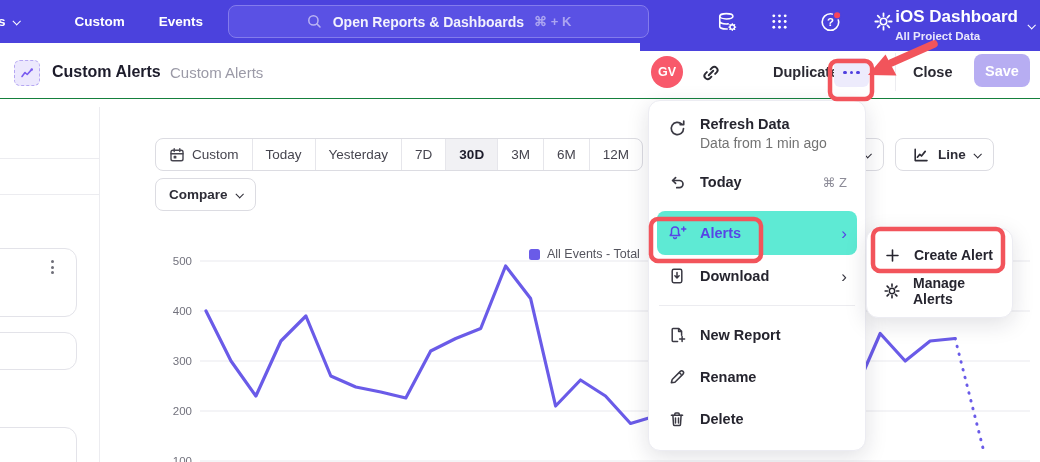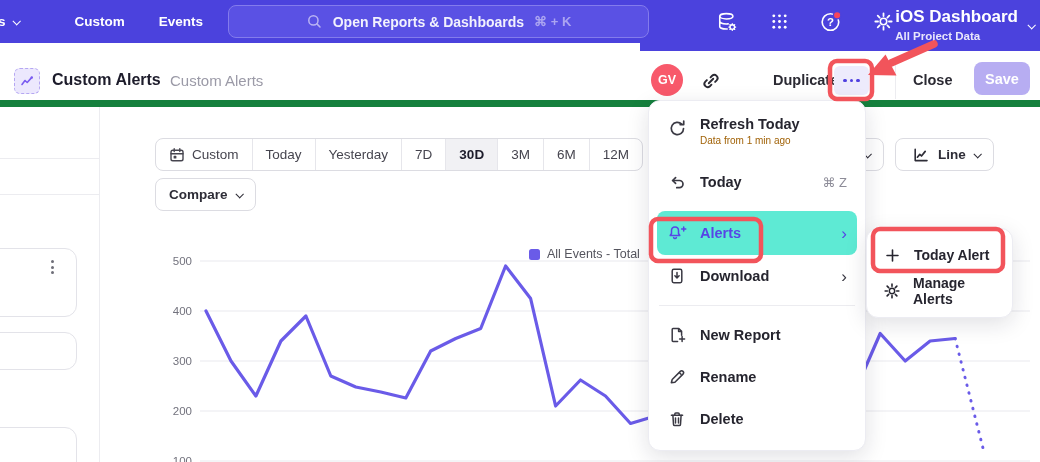--- a/index.html
+++ b/index.html
@@ -18,21 +18,21 @@
     border:1px solid #837bec; border-radius:8px; display:flex; align-items:center; justify-content:center; gap:10px; z-index:5; cursor:text; }
   .searchbar .ph { color:#f2f1fd; font-size:14px; font-weight:700; }
   .searchbar .kbd { color:#aba4f1; font-size:13px; font-weight:700; }
   .nav-icons { position:absolute; right:145px; top:0; height:43px; display:flex; align-items:center; gap:28px; z-index:5; }
   .nav-icon-btn { width:24px; height:24px; display:flex; align-items:center; justify-content:center; cursor:pointer; position:relative; }
   .project-sel { position:absolute; right:6px; top:4px; height:43px; display:flex; align-items:center; gap:10px; color:#fff; z-index:5; cursor:pointer; }
   .proj-title { font-size:17px; font-weight:700; line-height:1.35; }
   .proj-sub { font-size:11.5px; font-weight:700; line-height:1.35; color:#e8e6fb; }
 
   
-  .rheader { position:absolute; left:0; top:43px; width:1040px; height:64px; background:#fff; border-bottom:7px solid #15803d; z-index:2; }
+  .rheader { position:absolute; left:0; top:35px; width:1040px; height:64px; background:#fff; border-bottom:1px solid #15803d; z-index:2; }
   .rh-icon { position:absolute; left:14px; top:25px; width:26px; height:26px; background:#ece8fd; border:1.5px dashed #b5a7f2; border-radius:6px; display:flex; align-items:center; justify-content:center; }
   .rh-title { position:absolute; left:52px; top:28px; font-size:16px; font-weight:700; color:#1d1c2b; }
   .rh-crumb { position:absolute; left:170px; top:29px; font-size:15px; color:#9b9aa7; }
   .avatar { position:absolute; left:651px; top:21px; width:32px; height:32px; border-radius:50%; background:#f8596b; color:#fff; font-size:12.5px; font-weight:700; display:flex; align-items:center; justify-content:center; cursor:pointer; }
   .link-btn { position:absolute; left:699px; top:26px; width:24px; height:24px; display:flex; align-items:center; justify-content:center; cursor:pointer; }
   .dup-btn { position:absolute; left:751px; top:29px; font-size:14.5px; font-weight:600; color:#2b2a33; cursor:pointer;margin-left:22px; }
   .more-btn { position:absolute; left:834px; top:23px; width:35px; height:29px; background:#edebfc; border-radius:6px; display:flex; align-items:center; justify-content:center; gap:3px; cursor:pointer; }
   .more-btn i { width:3.5px; height:3.5px; border-radius:50%; background:#4f3fe0; }
   .hdr-divider { position:absolute; left:895px; top:18px; width:1px; height:38px; background:#ececf0; }
   .close-btn { position:absolute; left:913px; top:29px; font-size:14.5px; font-weight:600; color:#2b2a33; cursor:pointer; }
@@ -62,21 +62,21 @@
   .legend-label { font-size:12.5px; color:#55555e; }
 
   
   .menu { position:absolute; left:648px; top:100px; width:218px; background:#fff; border:1px solid #ececf2;
     border-radius:12px; box-shadow:0 6px 22px rgba(20,20,43,.13); padding:10px 8px; z-index:5; }
   .mi { display:flex; align-items:center; gap:13px; padding:0 10px; height:42px; border-radius:8px; color:#26252f; cursor:pointer; }
   .mi .mic { width:20px; display:flex; justify-content:center; color:#3a3943; }
   .mlabel { font-size:14.5px; font-weight:600; }
   .mi.two { height:50px; align-items:flex-start; padding-top:5px; }
   .mtxt { display:flex; flex-direction:column; gap:3px; }
-  .msub { font-size:10px; color:#a16207; }
+  .msub { font-size:14px; color:#737373; }
   .mshort { margin-left:auto; font-size:13px; color:#8d8c98; }
   .mi-gap { height:8px; }
   .mi.hl { background:#5eead4; color:#5745e6; height:44px; }
   .mi.hl .mic { color:#5745e6; }
   .mi .sub-arrow { margin-left:auto; font-size:17px; line-height:1; color:#3a3943; }
   .mi.hl .sub-arrow { color:#5745e6; }
   .mdiv { height:1px; background:#ececf0; margin:8px 2px; }
 
   
   .submenu { position:absolute; left:866px; top:228px; width:147px; background:#fff; border:1px solid #ececf2;
@@ -249,21 +249,21 @@
 
   <div class="menu">
     <div class="mi two">
       <span class="mic" style="padding-top:3px">
         <svg width="19" height="19" viewBox="0 0 18 18" fill="none">
           <path d="M14.7 9a5.8 5.8 0 1 1-1.7-4.1" stroke="currentColor" stroke-width="1.6" stroke-linecap="round"></path>
           <path d="M14.9 1.9v3.4h-3.4" stroke="currentColor" stroke-width="1.6" stroke-linecap="round" stroke-linejoin="round"></path>
         </svg>
       </span>
       <span class="mtxt">
-        <span class="mlabel">Refresh Today</span>
+        <span class="mlabel">Refresh Data</span>
         <span class="msub">Data from 1 min ago</span>
       </span>
     </div>
     <div class="mi">
       <span class="mic">
         <svg width="19" height="19" viewBox="0 0 18 18" fill="none">
           <path d="M4.4 7.1h6.4a3.4 3.4 0 0 1 0 6.8H8.3" stroke="currentColor" stroke-width="1.6" stroke-linecap="round" stroke-linejoin="round"></path>
           <path d="M7.2 4.3 4.4 7.1l2.8 2.8" stroke="currentColor" stroke-width="1.6" stroke-linecap="round" stroke-linejoin="round"></path>
         </svg>
       </span>
@@ -324,21 +324,21 @@
     </div>
   </div>
 
   <div class="submenu">
     <div class="smi">
       <span class="mic">
         <svg width="17" height="17" viewBox="0 0 18 18" fill="none">
           <path d="M9 3.2v11.6M3.2 9h11.6" stroke="currentColor" stroke-width="1.7" stroke-linecap="round"></path>
         </svg>
       </span>
-      <span class="mlabel">Today Alert</span>
+      <span class="mlabel">Create Alert</span>
     </div>
     <div class="smi">
       <span class="mic">
         <svg width="18" height="18" viewBox="0 0 20 20" fill="none">
           <circle cx="10" cy="10" r="3" stroke="currentColor" stroke-width="1.6"></circle>
           <path d="M15.2 10H17.6M13.7 13.7 15.4 15.4M10 15.2V17.6M6.3 13.7 4.6 15.4M4.8 10H2.4M6.3 6.3 4.6 4.6M10 4.8V2.4M13.7 6.3 15.4 4.6" stroke="currentColor" stroke-width="1.8" stroke-linecap="round"></path>
         </svg>
       </span>
       <span class="mlabel">Manage Alerts</span>
     </div>

